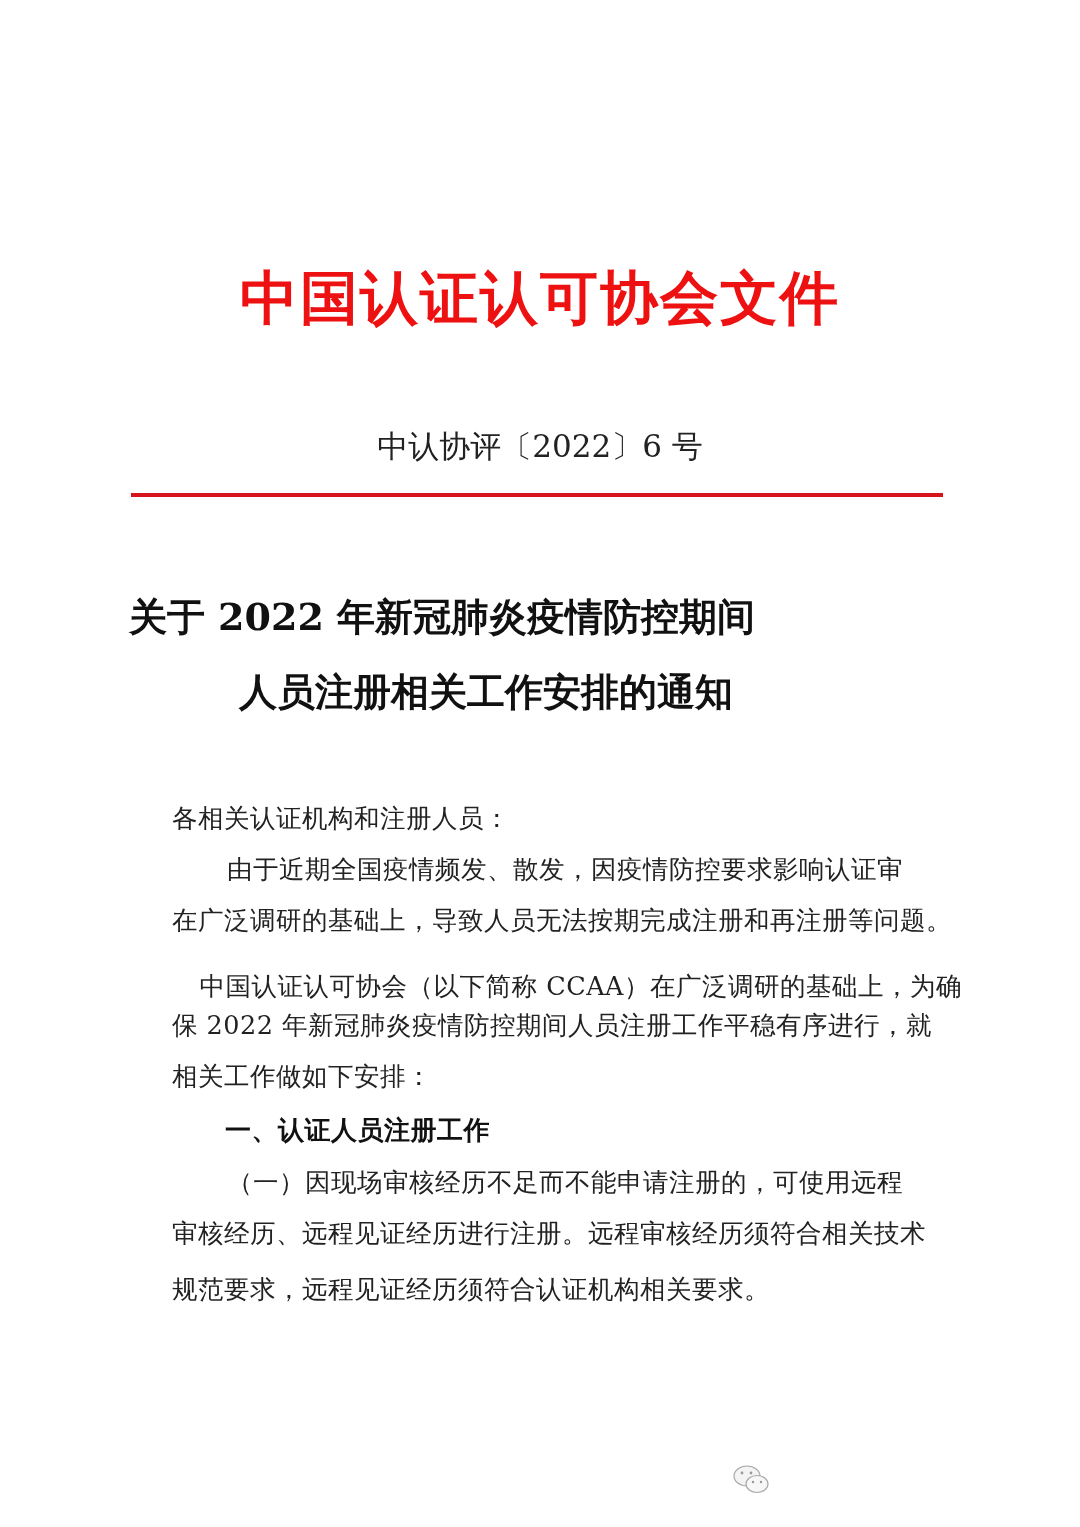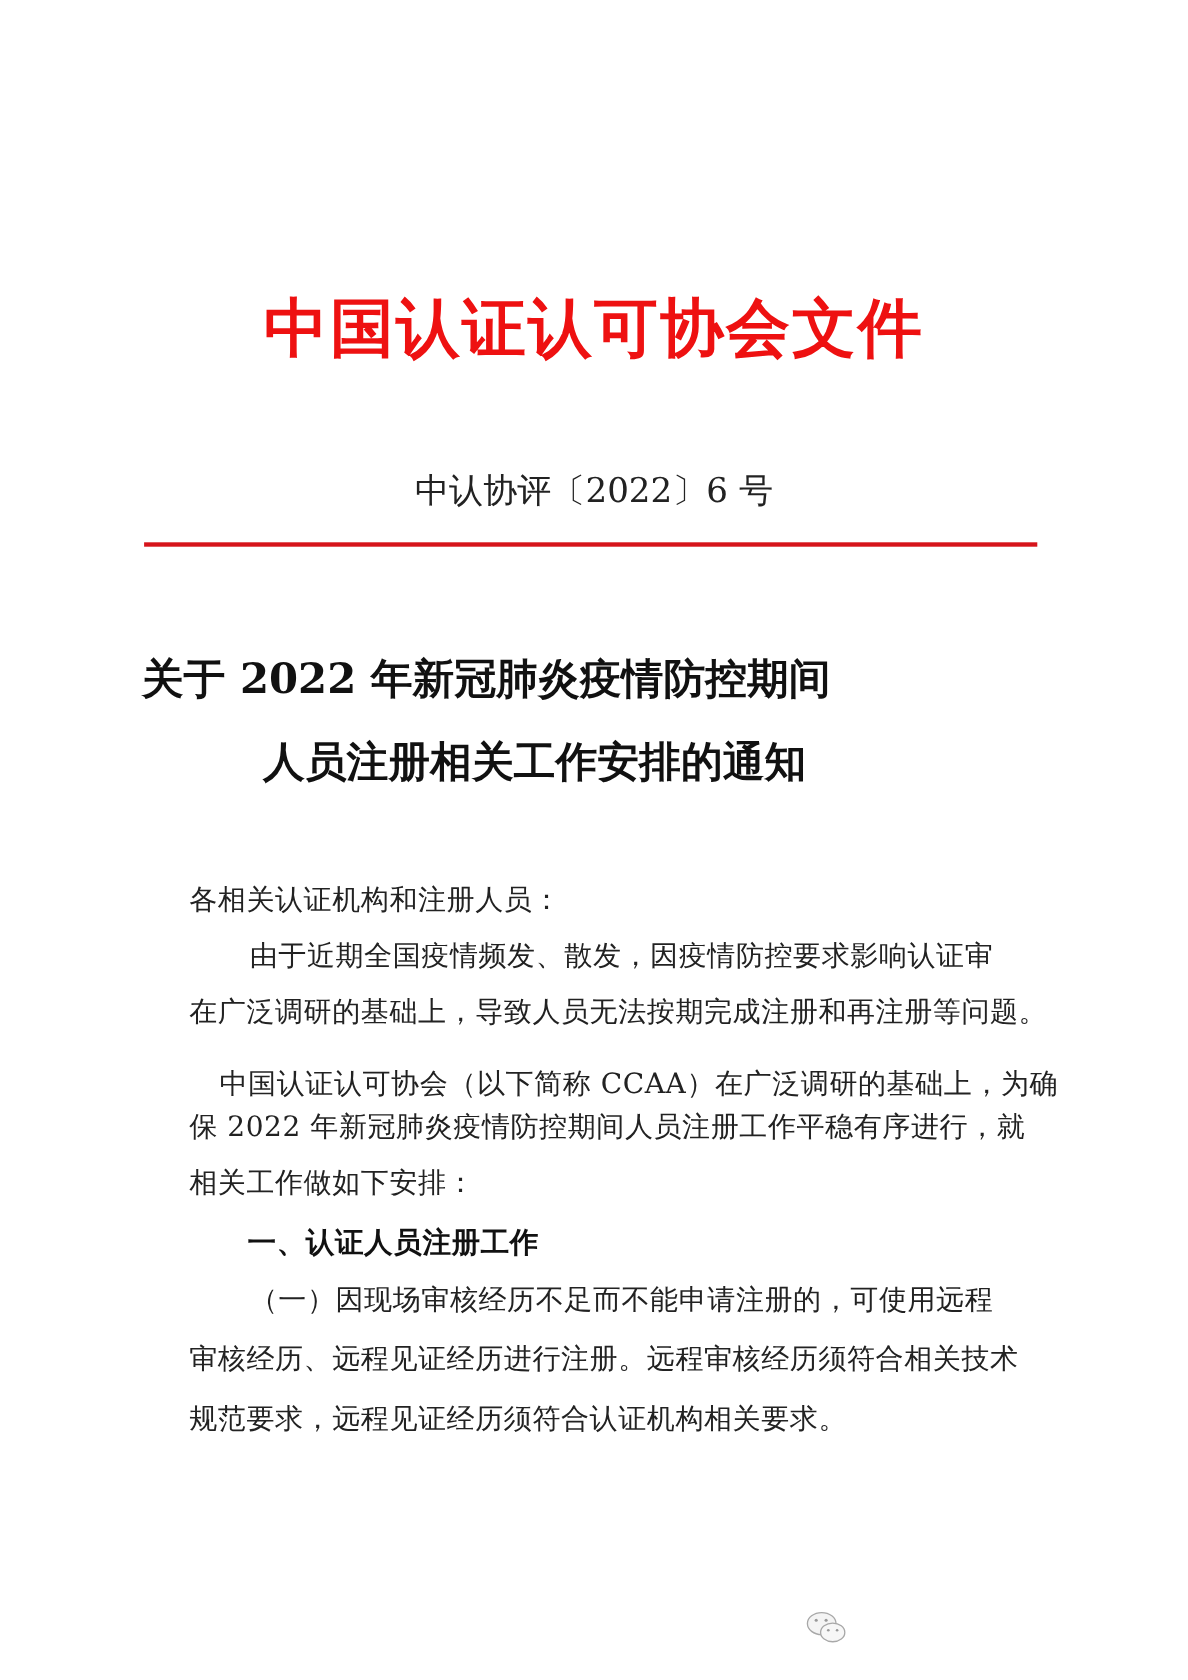--- a/index.html
+++ b/index.html
@@ -30,21 +30,21 @@
 
 <div class="abs body-line" style="top:851px; left:205px;">由于近期全国疫情频发、散发，因疫情防控要求影响认证审</div>
 <div class="abs body-line" style="top:902px;">在广泛调研的基础上，导致人员无法按期完成注册和再注册等问题。</div>
 <div class="abs body-line" style="top:968px;text-align:right;">中国认证认可协会（以下简称 CCAA）在广泛调研的基础上，为确</div>
 <div class="abs body-line" style="top:1007px;">保 2022 年新冠肺炎疫情防控期间人员注册工作平稳有序进行，就</div>
 <div class="abs body-line" style="top:1058px;">相关工作做如下安排：</div>
 
 <div class="abs body-line heading" style="top:1112px; left:203px;">一、认证人员注册工作</div>
 
 <div class="abs body-line" style="top:1164px; left:205px;">（一）因现场审核经历不足而不能申请注册的，可使用远程</div>
-<div class="abs body-line" style="top:1218px;">审核经历、远程见证经历进行注册。远程审核经历须符合相关技术</div>
+<div class="abs body-line" style="top:1218px;font-family:Liberation Mono, monospace;">审核经历、远程见证经历进行注册。远程审核经历须符合相关技术</div>
 <div class="abs body-line" style="top:1272px;font-family:Liberation Serif, serif;">规范要求，远程见证经历须符合认证机构相关要求。</div>
 
 <div class="abs watermark">
   <svg class="wm-icon" viewBox="0 0 40 32">
     <ellipse cx="15" cy="12" rx="13" ry="10" fill="#f4f4f4" stroke="#a8a8a8" stroke-width="1.2"></ellipse>
     <ellipse cx="25" cy="20" rx="11" ry="8.5" fill="#f7f7f7" stroke="#a8a8a8" stroke-width="1.2"></ellipse>
     <circle cx="10" cy="9" r="1.4" fill="#999"></circle>
     <circle cx="19" cy="9" r="1.4" fill="#999"></circle>
     <circle cx="21" cy="18" r="1.2" fill="#999"></circle>
     <circle cx="29" cy="18" r="1.2" fill="#999"></circle>

